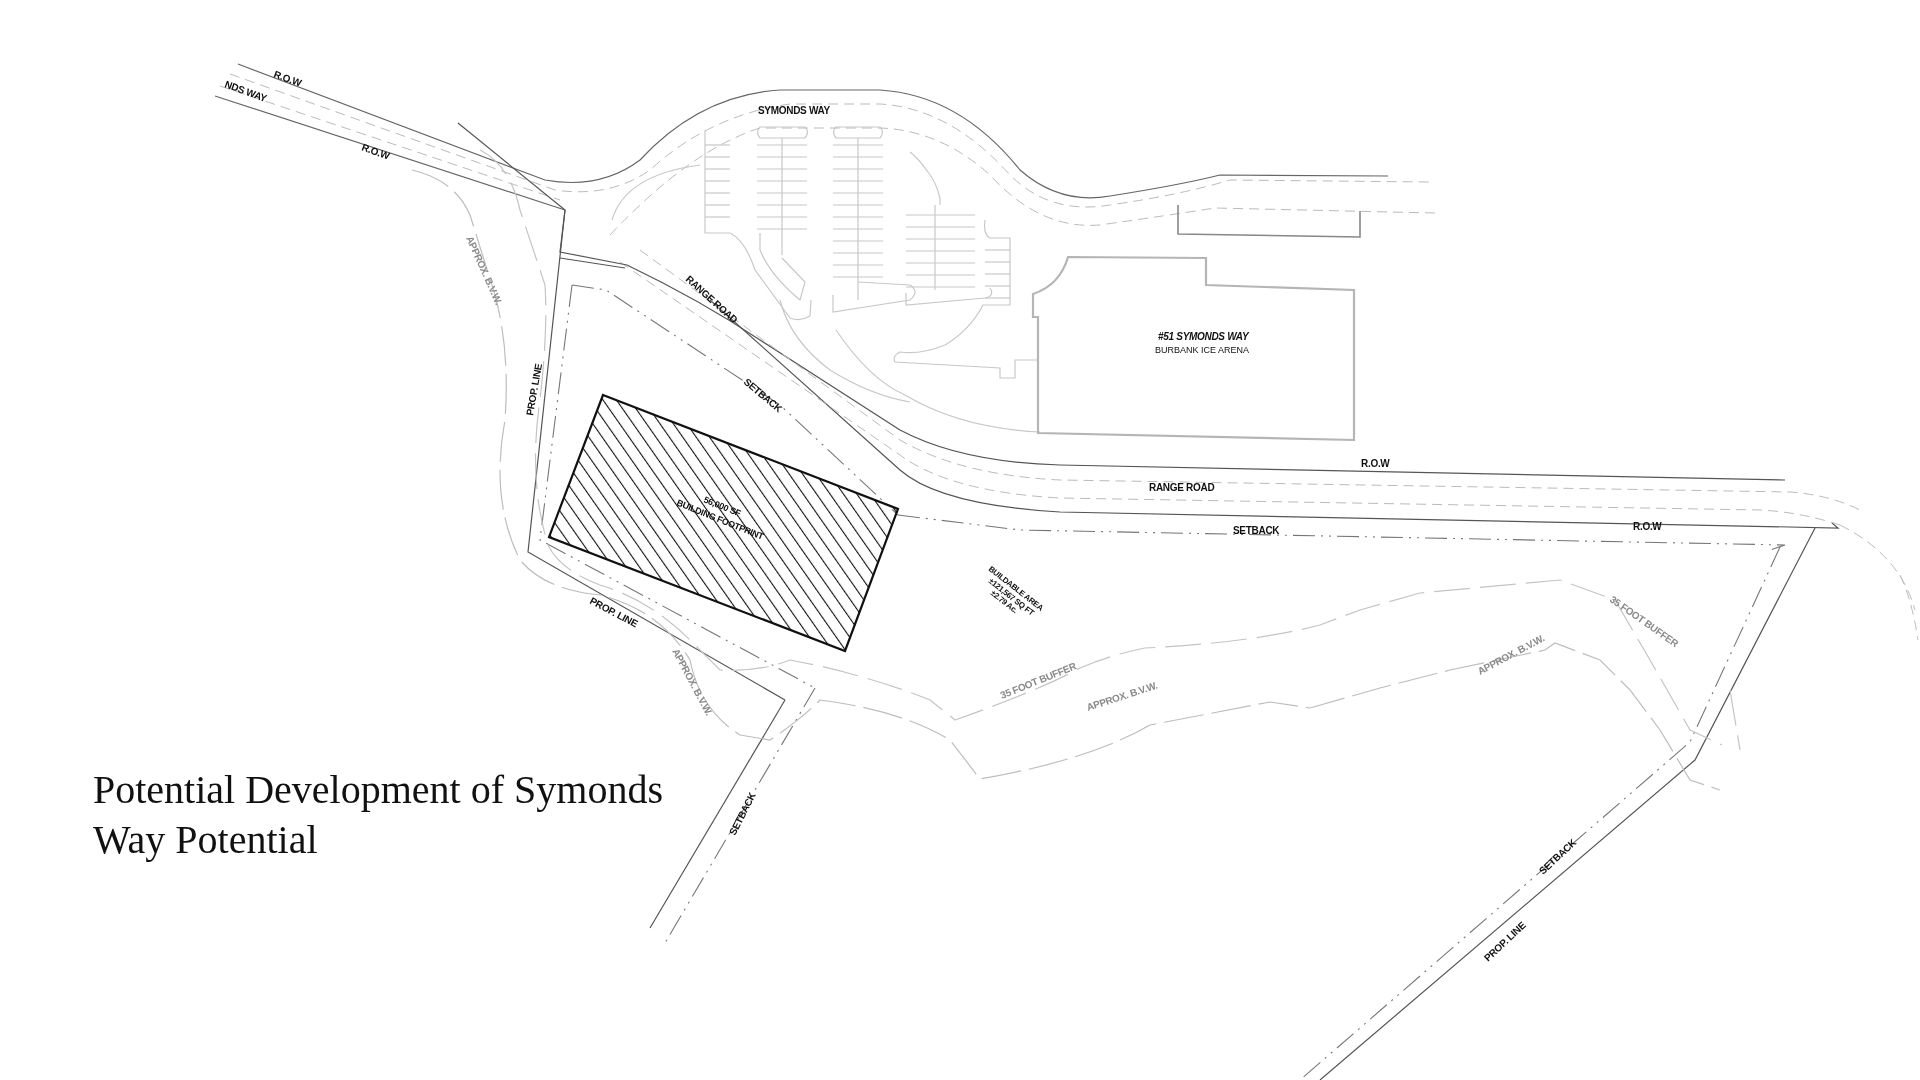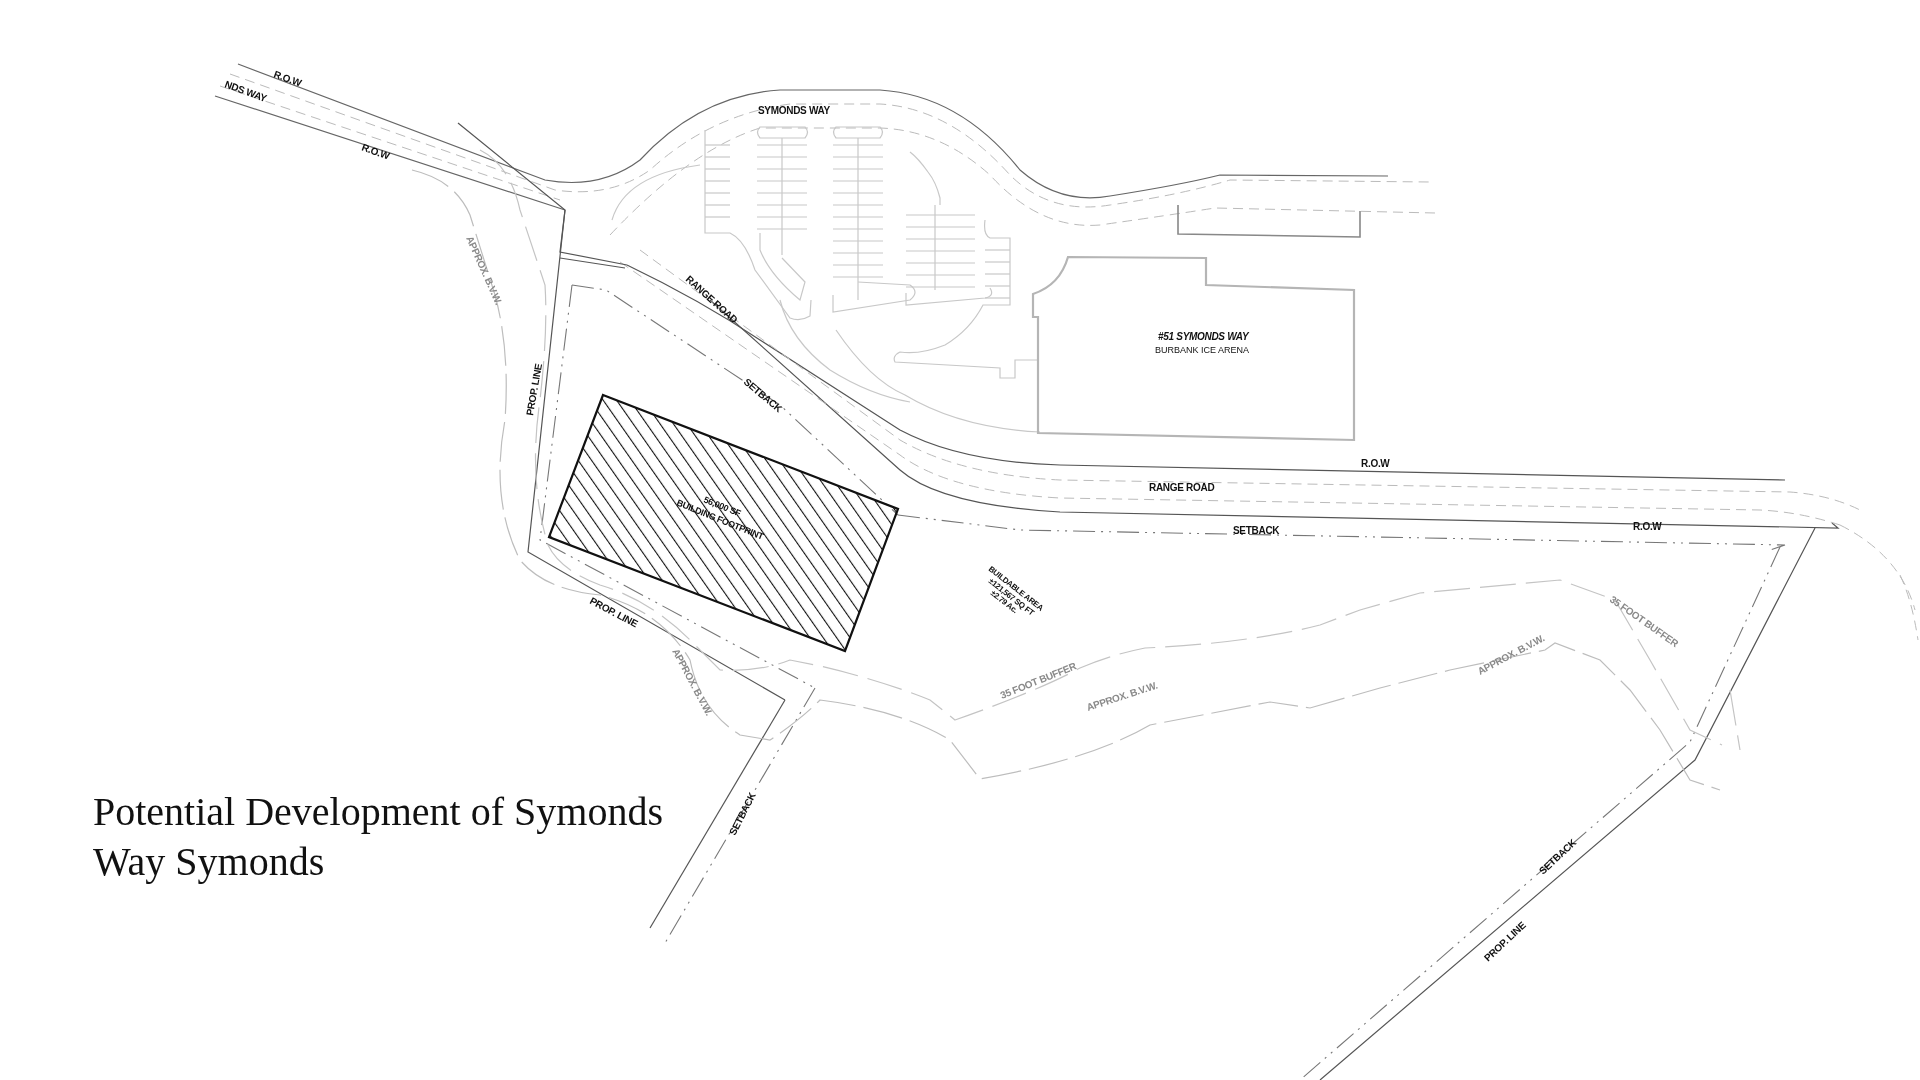--- a/index.html
+++ b/index.html
@@ -10,21 +10,21 @@
     .lbl-plain { font-family: "Liberation Sans", sans-serif; font-size: 9px; fill: #111; }
     .row { stroke: #111; stroke-width: 1.2; fill: none; }
     .prop { stroke: #555; stroke-width: 1.2; fill: none; }
     .setback { stroke: #777; stroke-width: 1.1; fill: none; stroke-dasharray: 22 6 2 6 2 6; }
     .center { stroke: #bbb; stroke-width: 1; fill: none; stroke-dasharray: 10 6; }
     .bvw { stroke: #bdbdbd; stroke-width: 1.2; fill: none; stroke-dasharray: 40 8; }
     .buffer { stroke: #c4c4c4; stroke-width: 1.2; fill: none; stroke-dasharray: 36 10; }
     .lot { stroke: #c8c8c8; stroke-width: 1.2; fill: none; }
     .bldg { stroke: #b5b5b5; stroke-width: 2.2; fill: none; }
     .title {
-      position: absolute; left: 93px; top: 787px;
+      position: absolute; left: 93px; top: 765px;
       font-family: "Liberation Serif", "DejaVu Serif", serif;
       font-size: 40px; line-height: 50px; color: #111; margin: 0; font-weight: normal;
     }
     .title span { display: block; }
   </style>
 </head>
 <body>
 
 <svg id="plan" viewBox="0 0 1920 1080" xmlns="http://www.w3.org/2000/svg">
   <defs>
@@ -180,14 +180,14 @@
     <text class="lbl-grey" transform="translate(1609,601) rotate(35)">35 FOOT BUFFER</text>
 
     <text class="lbl" transform="translate(735,836) rotate(-63)">SETBACK</text>
     <text class="lbl" transform="translate(1543,875) rotate(-43)">SETBACK</text>
     <text class="lbl" transform="translate(1488,962) rotate(-43)">PROP. LINE</text>
   </g>
 </svg>
 
 <h1 class="title">
   <span>Potential Development of Symonds</span>
-  <span>Way Symonds</span>
+  <span>Way Potential</span>
 </h1>
 
 </body></html>

